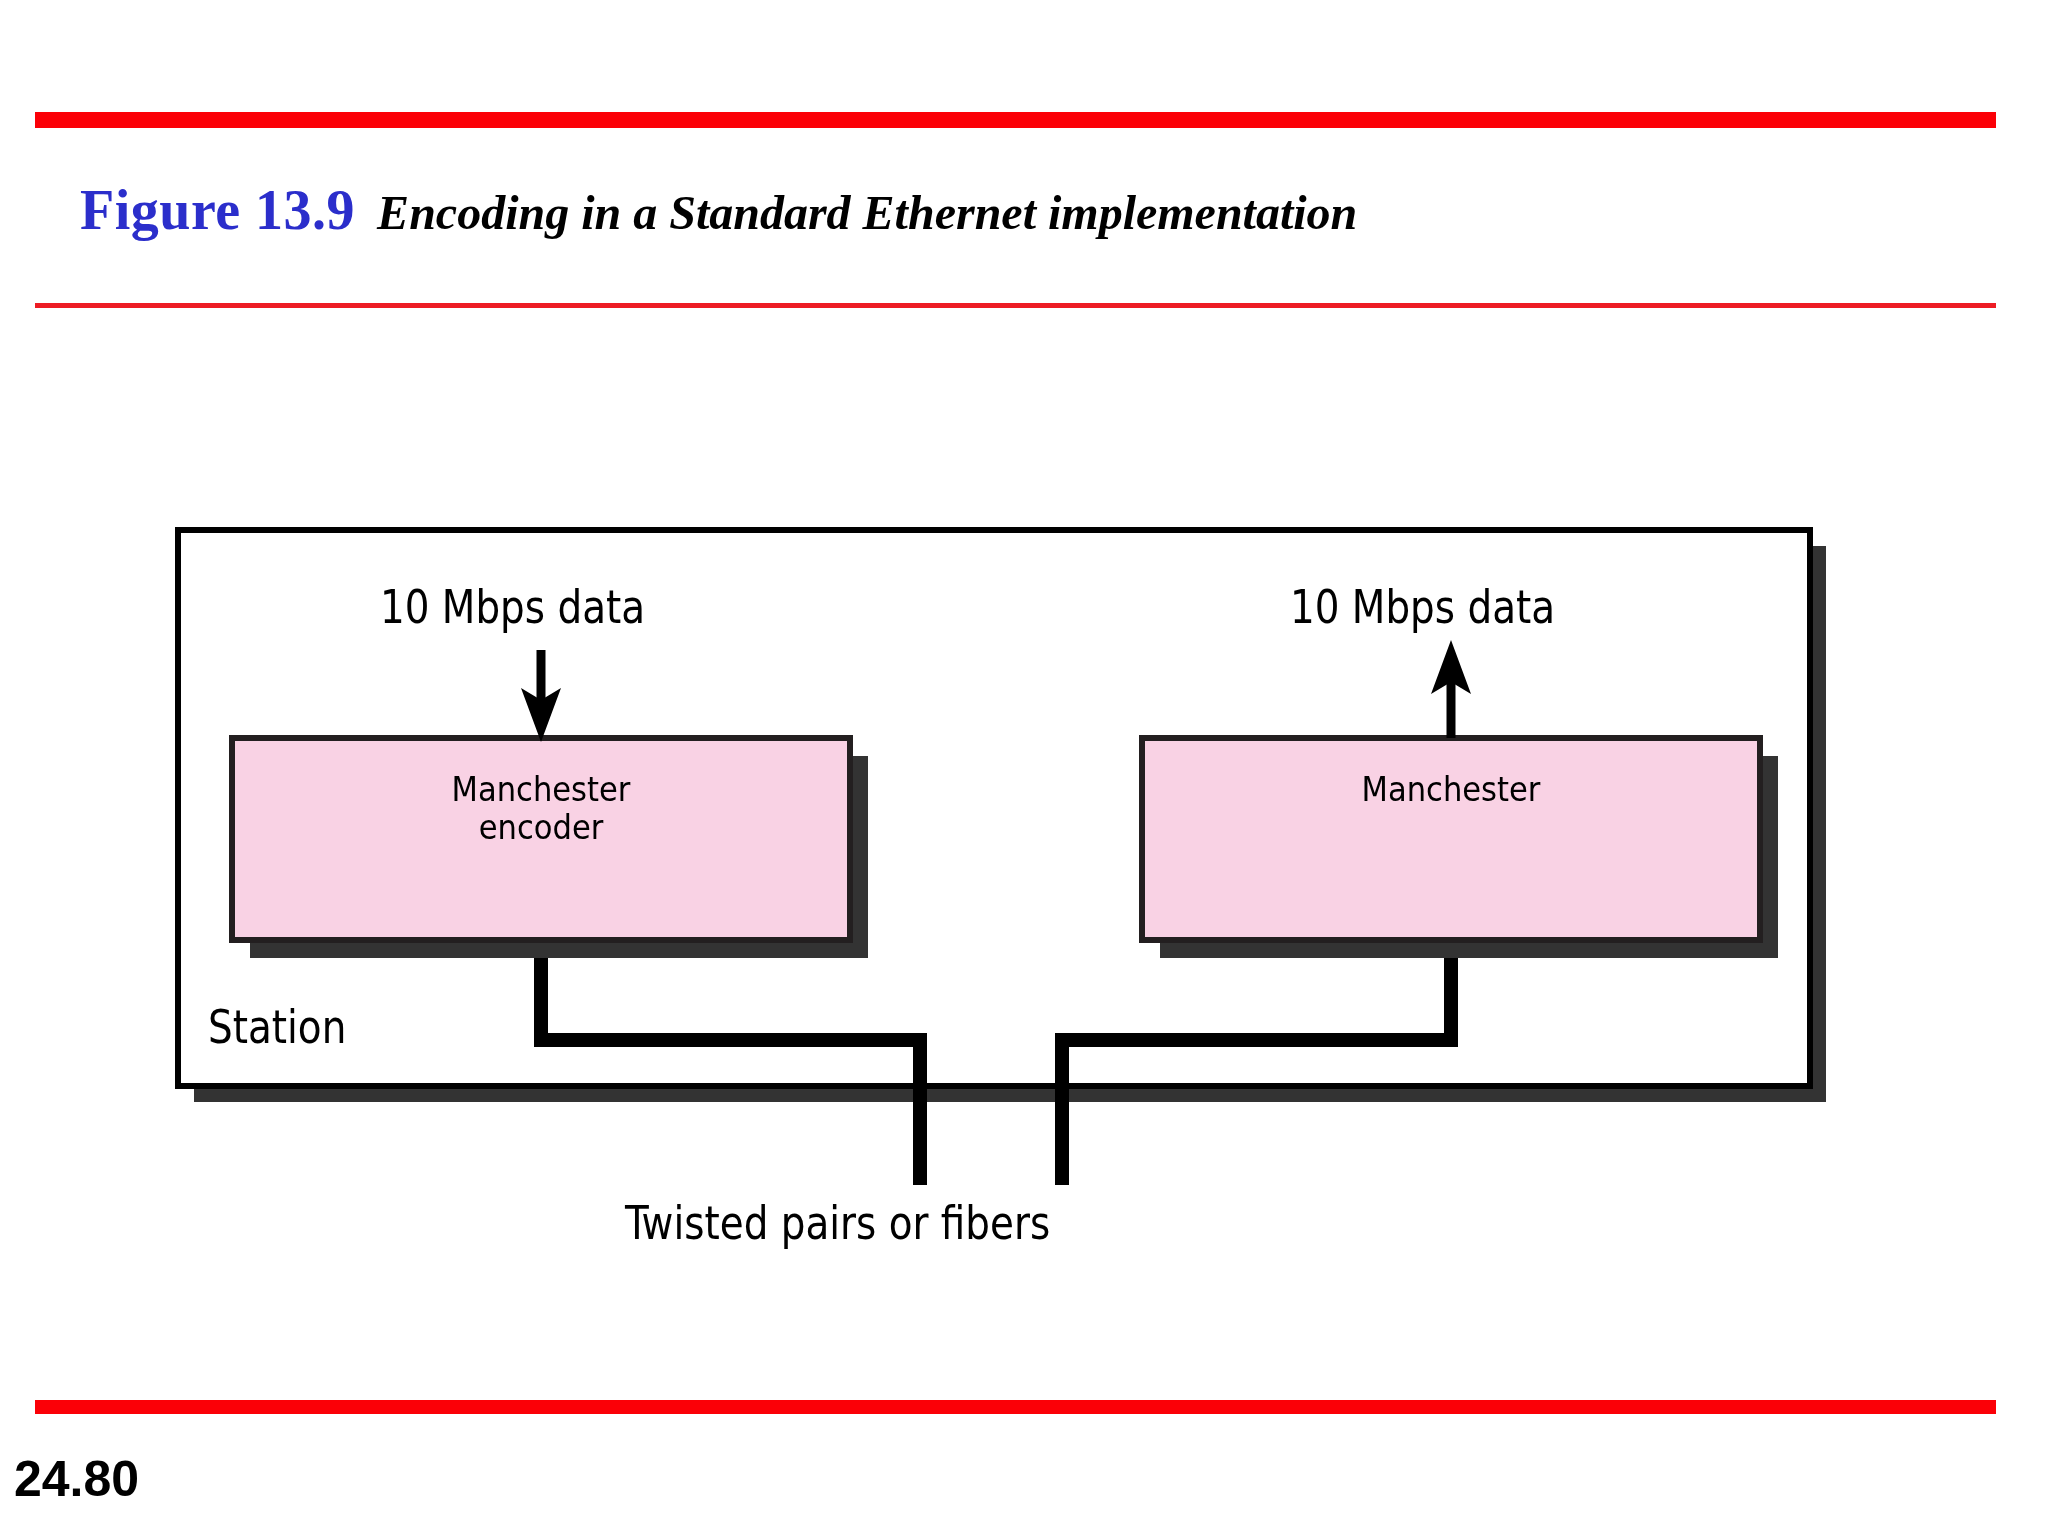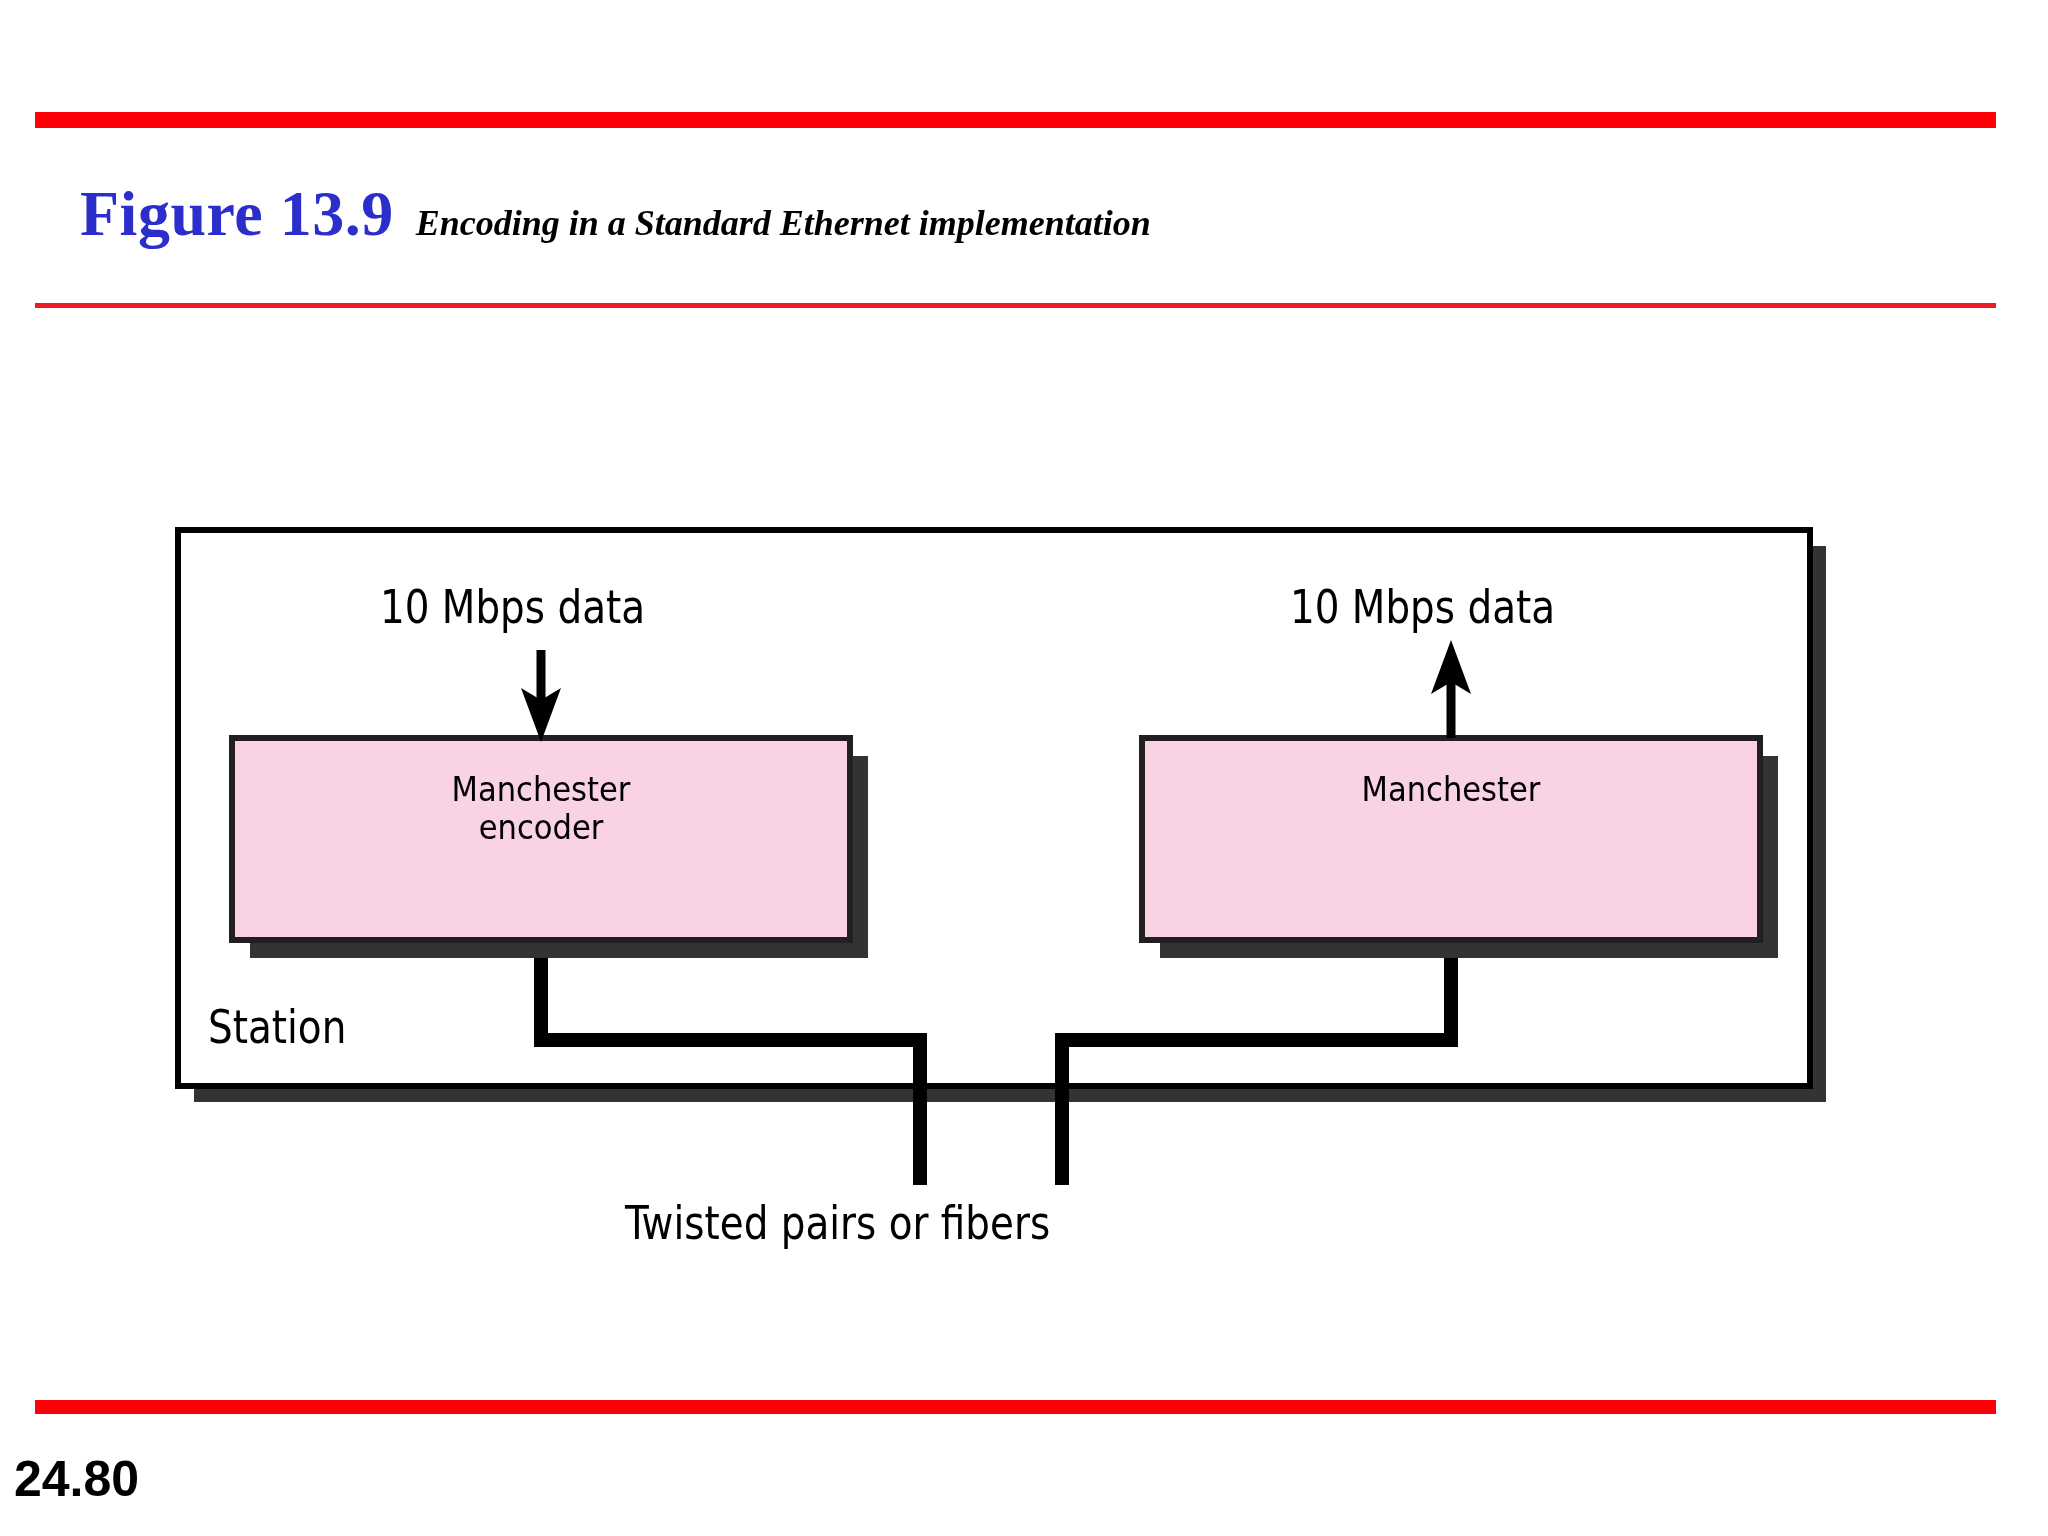--- a/index.html
+++ b/index.html
@@ -48,30 +48,30 @@
   .fig-title {
     position: absolute;
     left: 80px;
     top: 182px;
     white-space: nowrap;
     line-height: 1;
   }
   .fig-title .fig-label {
     font-family: "Liberation Serif", "DejaVu Serif", serif;
     font-weight: bold;
-    font-size: 64px;
+    font-size: 56px;
     color: #2b2ecb;
     letter-spacing: 0.5px;
     text-align: center;
   }
   .fig-title .fig-caption {
     font-family: "Liberation Serif", "DejaVu Serif", serif;
     font-weight: bold;
     font-style: italic;
-    font-size: 36px;
+    font-size: 48px;
     color: #000000;
     margin-left: 22px;
   }
 
   
   .page-number {
     position: absolute;
     left: 14px;
     top: 1450px;
     font-family: "Liberation Sans", sans-serif;

